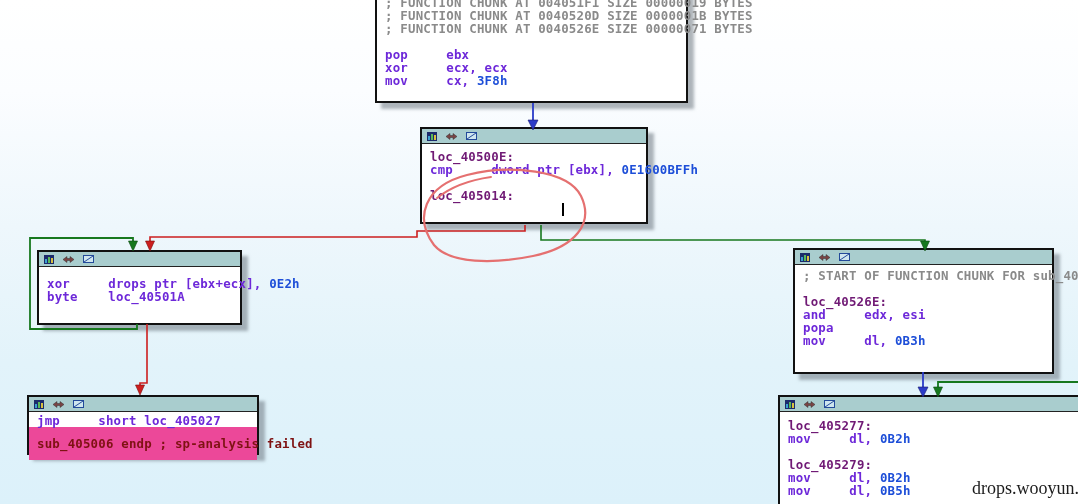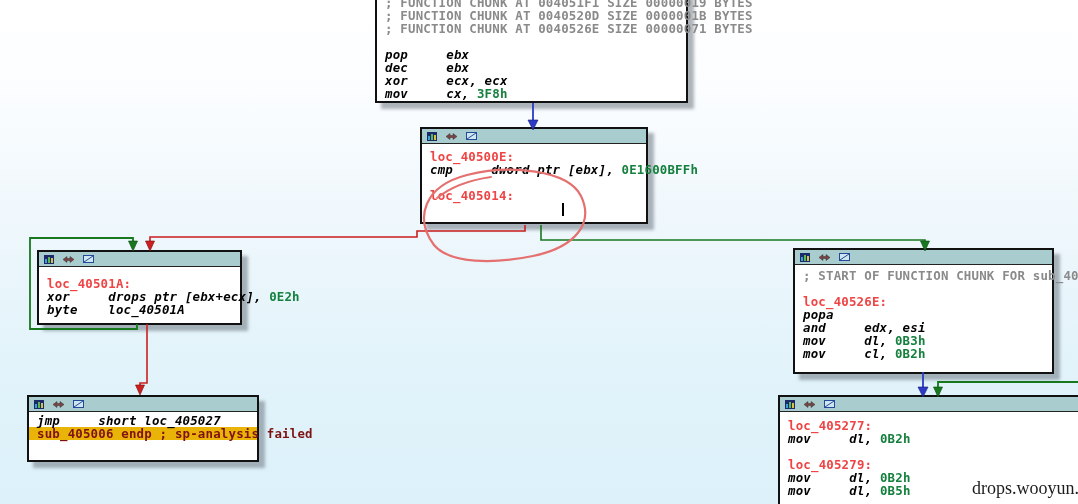--- a/index.html
+++ b/index.html
@@ -16,62 +16,61 @@
   .titlebar{
     height:14px;background:#a9cdce;border-bottom:1px solid #222;
     display:flex;align-items:center;gap:9px;padding:0 5px;
   }
   .tbicon{display:inline-block;line-height:0;}
   .code{
     margin:0;padding:0 8px;font:bold 12.4px/13px "DejaVu Sans Mono","Liberation Mono",monospace;
     letter-spacing:0.2px;
   }
   .ln{white-space:pre;height:13px;}
-  .c-ins{color:#000000;font-style:italic;}
-  .c-lbl{color:#ef4444;}
-  .c-num{color:#15803d;}
+  .c-ins{color:#6d28d9;}
+  .c-lbl{color:#701a75;}
+  .c-num{color:#1d4ed8;}
   .c-cmt{color:#8a8a8a;}
   .c-bad{color:#7e1212;}
-  .ln-bad{background:#eab308;margin:0 -8px;padding:0 8px;}
+  .ln-bad{background:#ec4899;margin:0 -8px;padding:10px 8px;}
   #edges,#annotation{position:absolute;left:0;top:0;pointer-events:none;}
   #edges{z-index:50;}
   #annotation{z-index:70;}
   #cursor{
     position:absolute;left:140px;top:74px;width:2px;height:13px;background:#000;z-index:55;
   }
   #watermark{
     position:absolute;left:972px;top:478px;z-index:60;
     font-family:"Liberation Serif","DejaVu Serif",serif;
     font-size:18px;color:#1c1c1c;
   }
   
   #node-top{left:375px;top:-14px;width:313px;height:117px;}
   #node-top .code{padding-top:8px;}
   #node-middle{left:420px;top:127px;width:228px;height:97px;}
   #node-middle .code{padding-top:6px;}
   #node-left{left:37px;top:250px;width:205px;height:75px;}
   #node-left .code{padding-top:10px;}
-  #node-bottomleft{left:27px;top:395px;width:232px;height:67px;}
+  #node-bottomleft{left:27px;top:395px;width:232px;height:60px;}
   #node-bottomleft .code{padding-top:2px;}
   #node-right{left:793px;top:248px;width:261px;height:126px;}
   #node-right .code{padding-top:4px;}
   #node-bottomright{left:778px;top:395px;width:312px;height:115px;}
   #node-bottomright .code{padding-top:7px;}
 </style>
 </head>
 <body>
 
 <div class="node" id="node-top">
   <div class="code">
       <div class="ln"><span class="c-cmt">; FUNCTION CHUNK AT 004051F1 SIZE 00000019 BYTES</span></div>
       <div class="ln"><span class="c-cmt">; FUNCTION CHUNK AT 0040520D SIZE 0000001B BYTES</span></div>
       <div class="ln"><span class="c-cmt">; FUNCTION CHUNK AT 0040526E SIZE 00000071 BYTES</span></div>
       <div class="ln"> </div>
       <div class="ln"><span class="c-ins">pop     ebx</span></div>
-      <div class="ln"><span class="c-ins">dec     ebx</span></div>
       <div class="ln"><span class="c-ins">xor     ecx, ecx</span></div>
       <div class="ln"><span class="c-ins">mov     cx, </span><span class="c-num">3F8h</span></div>
     </div>
 </div>
 
 <div class="node" id="node-middle">
   <div class="titlebar">
     <span class="tbicon"><svg width="10" height="9">
           <rect x="0" y="0" width="10" height="9" fill="#1c2a6b"></rect>
           <rect x="1" y="4" width="2" height="4" fill="#3aa0d0"></rect>
@@ -105,21 +104,20 @@
         </svg></span>
     <span class="tbicon"><svg width="11" height="7">
           <path d="M0,3.5 L4,0.5 L4,2.5 L7,2.5 L7,0.5 L11,3.5 L7,6.5 L7,4.5 L4,4.5 L4,6.5 Z" fill="#7a4444" stroke="#333" stroke-width="0.5"></path>
         </svg></span>
     <span class="tbicon"><svg width="11" height="8">
           <rect x="0.5" y="0.5" width="10" height="7" fill="#cfe6ef" stroke="#234a9a"></rect>
           <path d="M1,7 L10,1" stroke="#234a9a" stroke-width="1"></path>
         </svg></span>
   </div>
   <div class="code">
-      <div class="ln"><span class="c-lbl">loc_40501A:</span></div>
       <div class="ln"><span class="c-ins">xor     drops ptr [ebx+ecx], </span><span class="c-num">0E2h</span></div>
       <div class="ln"><span class="c-ins">byte    loc_40501A</span></div>
     </div>
 </div>
 
 <div class="node" id="node-bottomleft">
   <div class="titlebar">
     <span class="tbicon"><svg width="10" height="9">
           <rect x="0" y="0" width="10" height="9" fill="#1c2a6b"></rect>
           <rect x="1" y="4" width="2" height="4" fill="#3aa0d0"></rect>
@@ -153,24 +151,23 @@
         </svg></span>
     <span class="tbicon"><svg width="11" height="8">
           <rect x="0.5" y="0.5" width="10" height="7" fill="#cfe6ef" stroke="#234a9a"></rect>
           <path d="M1,7 L10,1" stroke="#234a9a" stroke-width="1"></path>
         </svg></span>
   </div>
   <div class="code">
       <div class="ln"><span class="c-cmt">; START OF FUNCTION CHUNK FOR sub_405006</span></div>
       <div class="ln"> </div>
       <div class="ln"><span class="c-lbl">loc_40526E:</span></div>
+      <div class="ln"><span class="c-ins">and     edx, esi</span></div>
       <div class="ln"><span class="c-ins">popa</span></div>
-      <div class="ln"><span class="c-ins">and     edx, esi</span></div>
       <div class="ln"><span class="c-ins">mov     dl, </span><span class="c-num">0B3h</span></div>
-      <div class="ln"><span class="c-ins">mov     cl, </span><span class="c-num">0B2h</span></div>
     </div>
 </div>
 
 <div class="node" id="node-bottomright">
   <div class="titlebar">
     <span class="tbicon"><svg width="10" height="9">
           <rect x="0" y="0" width="10" height="9" fill="#1c2a6b"></rect>
           <rect x="1" y="4" width="2" height="4" fill="#3aa0d0"></rect>
           <rect x="4" y="2" width="2" height="6" fill="#58b858"></rect>
           <rect x="7" y="3" width="2" height="5" fill="#d8c040"></rect>

